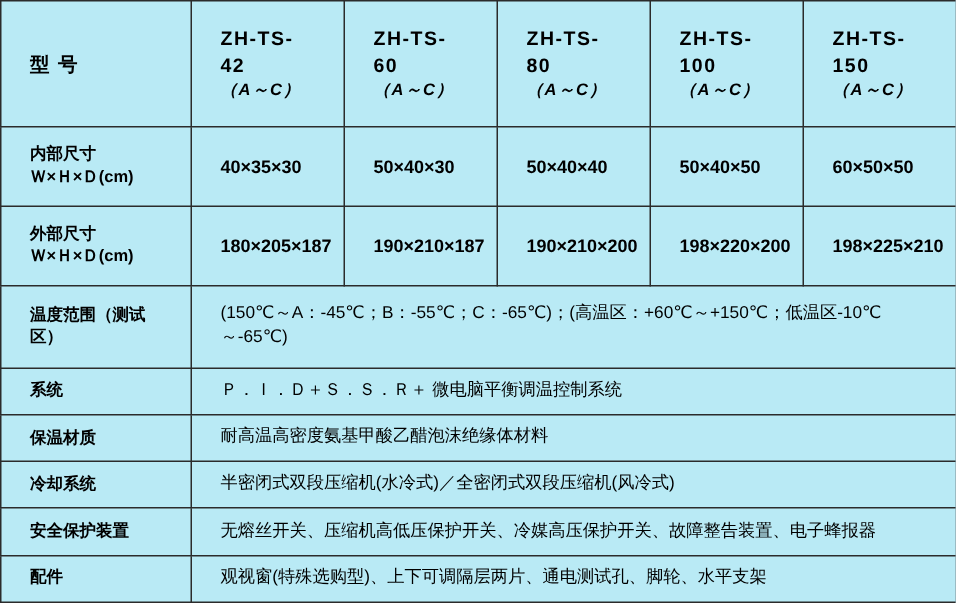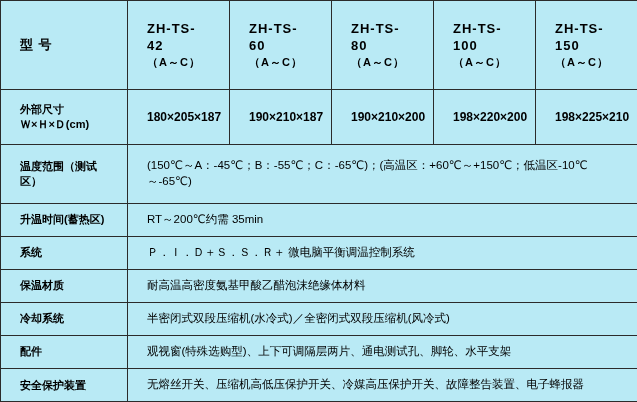--- a/index.html
+++ b/index.html
@@ -49,20 +49,21 @@
     font-weight: bold;
   }
   #spec-table td.value-span {
     font-size: 11.5px;
     font-weight: normal;
   }
   .sub {
     display: block;
     font-size: 11px;
     font-weight: bold;
+    font-style: italic;
   }
   .line {
     display: block;
   }
 </style>
 </head>
 <body>
 
 <table id="spec-table">
   <colgroup>
@@ -91,46 +92,51 @@
       <td class="model">
         <span class="line">ZH-TS-100</span>
         <span class="sub">（A～C）</span>
       </td>
       <td class="model">
         <span class="line">ZH-TS-150</span>
         <span class="sub">（A～C）</span>
       </td>
     </tr>
 
+    <tr>
+      <td class="label">
+        <span class="line">内部尺寸</span>
+        <span class="line">Ｗ×Ｈ×Ｄ(cm)</span>
+      </td>
+      <td class="value-big">40×35×30</td>
+      <td class="value-big">50×40×30</td>
+      <td class="value-big">50×40×40</td>
+      <td class="value-big">50×40×50</td>
+      <td class="value-big">60×50×50</td>
+    </tr>
 
     <tr>
       <td class="label">
         <span class="line">外部尺寸</span>
         <span class="line">Ｗ×Ｈ×Ｄ(cm)</span>
       </td>
       <td class="value-big">180×205×187</td>
       <td class="value-big">190×210×187</td>
       <td class="value-big">190×210×200</td>
       <td class="value-big">198×220×200</td>
       <td class="value-big">198×225×210</td>
     </tr>
 
     <tr>
       <td class="label">
         <span class="line">温度范围（测试区）</span>
       </td>
       <td class="value-span" colspan="5">(150℃～A：-45℃；B：-55℃；C：-65℃)；(高温区：+60℃～+150℃；低温区-10℃～-65℃)</td>
     </tr>
 
-    <tr>
-      <td class="label">
-        <span class="line">升温时间(蓄热区)</span>
-      </td>
-      <td class="value-span" colspan="5">RT～200℃约需 35min</td>
-    </tr>
 
 
 
 
     <tr>
       <td class="label">
         <span class="line">系统</span>
       </td>
       <td class="value-span" colspan="5">Ｐ．Ｉ．Ｄ＋Ｓ．Ｓ．Ｒ＋ 微电脑平衡调温控制系统</td>
     </tr>
@@ -144,26 +150,26 @@
 
     <tr>
       <td class="label">
         <span class="line">冷却系统</span>
       </td>
       <td class="value-span" colspan="5">半密闭式双段压缩机(水冷式)／全密闭式双段压缩机(风冷式)</td>
     </tr>
 
     <tr>
       <td class="label">
-        <span class="line">配件</span>
+        <span class="line">安全保护装置</span>
       </td>
-      <td class="value-span" colspan="5">观视窗(特殊选购型)、上下可调隔层两片、通电测试孔、脚轮、水平支架</td>
+      <td class="value-span" colspan="5">无熔丝开关、压缩机高低压保护开关、冷媒高压保护开关、故障整告装置、电子蜂报器</td>
     </tr>
 
     <tr>
       <td class="label">
-        <span class="line">安全保护装置</span>
+        <span class="line">配件</span>
       </td>
-      <td class="value-span" colspan="5">无熔丝开关、压缩机高低压保护开关、冷媒高压保护开关、故障整告装置、电子蜂报器</td>
+      <td class="value-span" colspan="5">观视窗(特殊选购型)、上下可调隔层两片、通电测试孔、脚轮、水平支架</td>
     </tr>
 
   </tbody>
 </table>
 
 </body></html>

